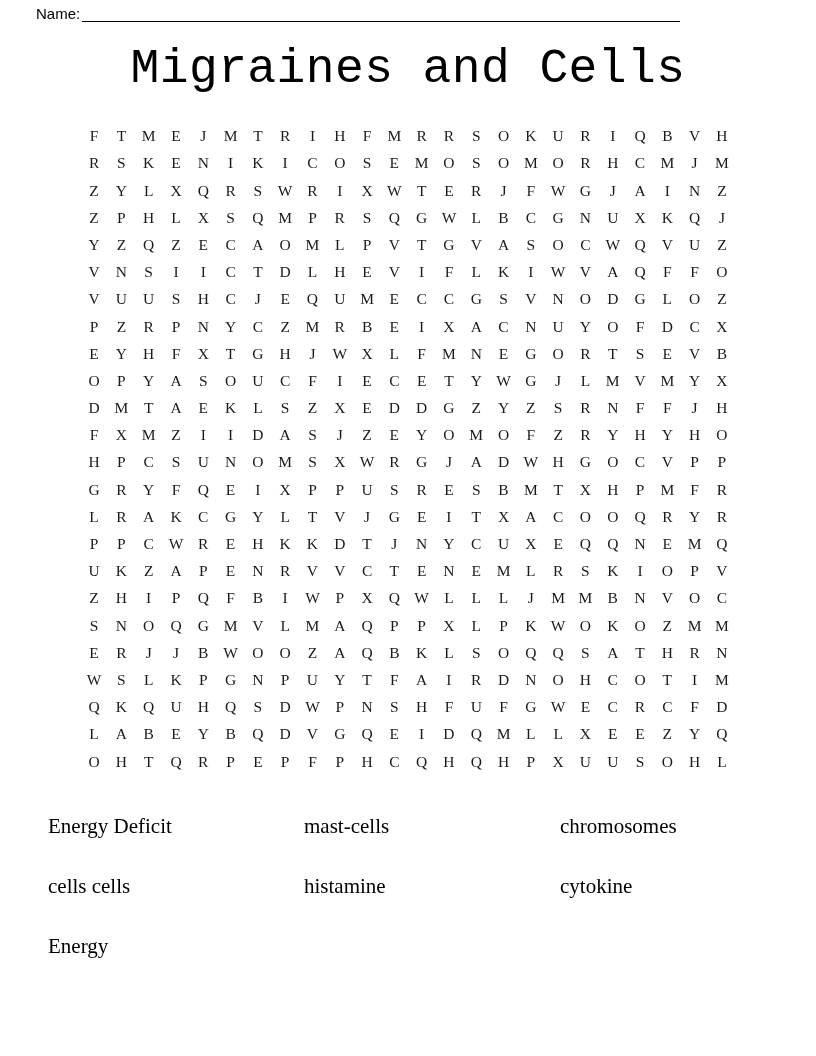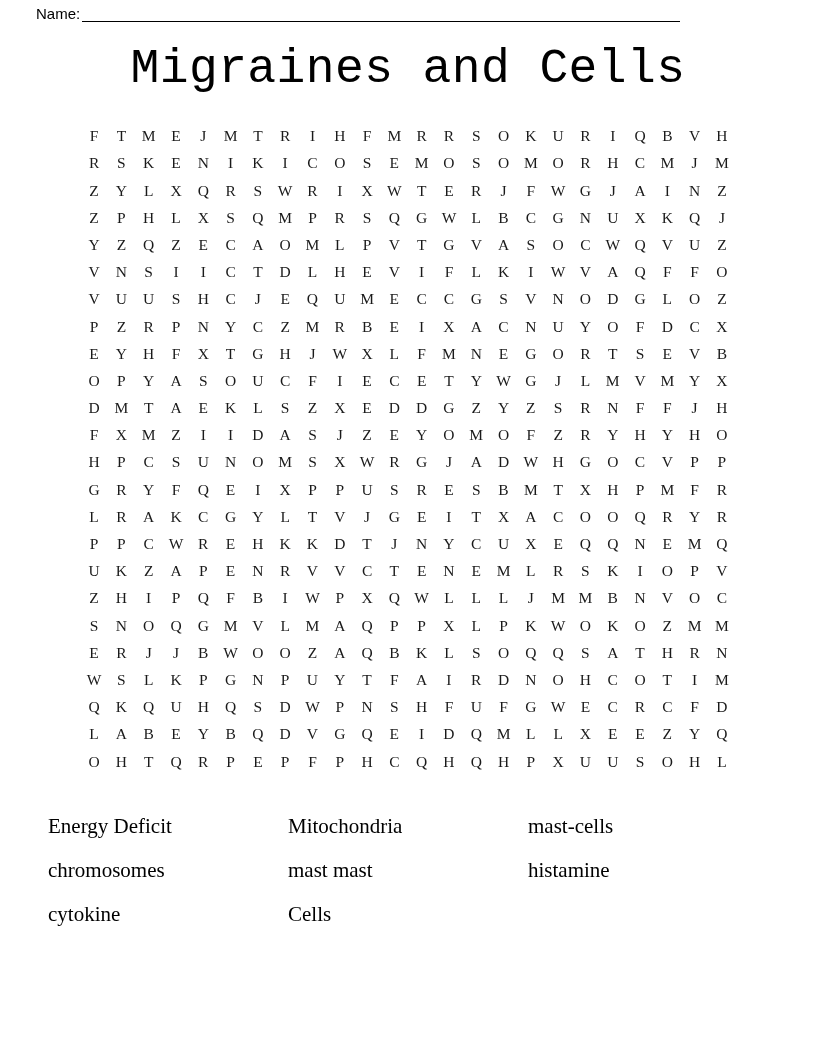--- a/index.html
+++ b/index.html
@@ -73,20 +73,21 @@
   }
 
   
   .word-list {
     margin: 30px 0 0 0;
     padding: 0 60px 0 48px;
     display: grid;
     grid-template-columns: 240px 240px 1fr;
     grid-auto-rows: 44px;
     align-items: center;
+    gap: 16px;
   }
   .word-item {
     font-size: 21px;
     line-height: 1.1;
     font-family: "Liberation Serif", "DejaVu Serif", serif;
     white-space: pre;
   }
   .word-item.empty { visibility: hidden; }
 </style>
 </head>
@@ -725,21 +726,20 @@
           <td>O</td>
           <td>H</td>
           <td>L</td>
         </tr>
       </tbody>
   </table>
 </div>
 
 <div class="word-list" id="word-list">
     <div class="word-item">Energy Deficit</div>
-    <div class="word-item">Mitochondria</div>
     <div class="word-item">mast-cells</div>
     <div class="word-item">chromosomes</div>
-    <div class="word-item">mast mast</div>
+    <div class="word-item">cells cells</div>
     <div class="word-item">histamine</div>
     <div class="word-item">cytokine</div>
-    <div class="word-item">Cells</div>
+    <div class="word-item">Energy</div>
     <div class="word-item empty"></div>
   </div>
 
 </body></html>

